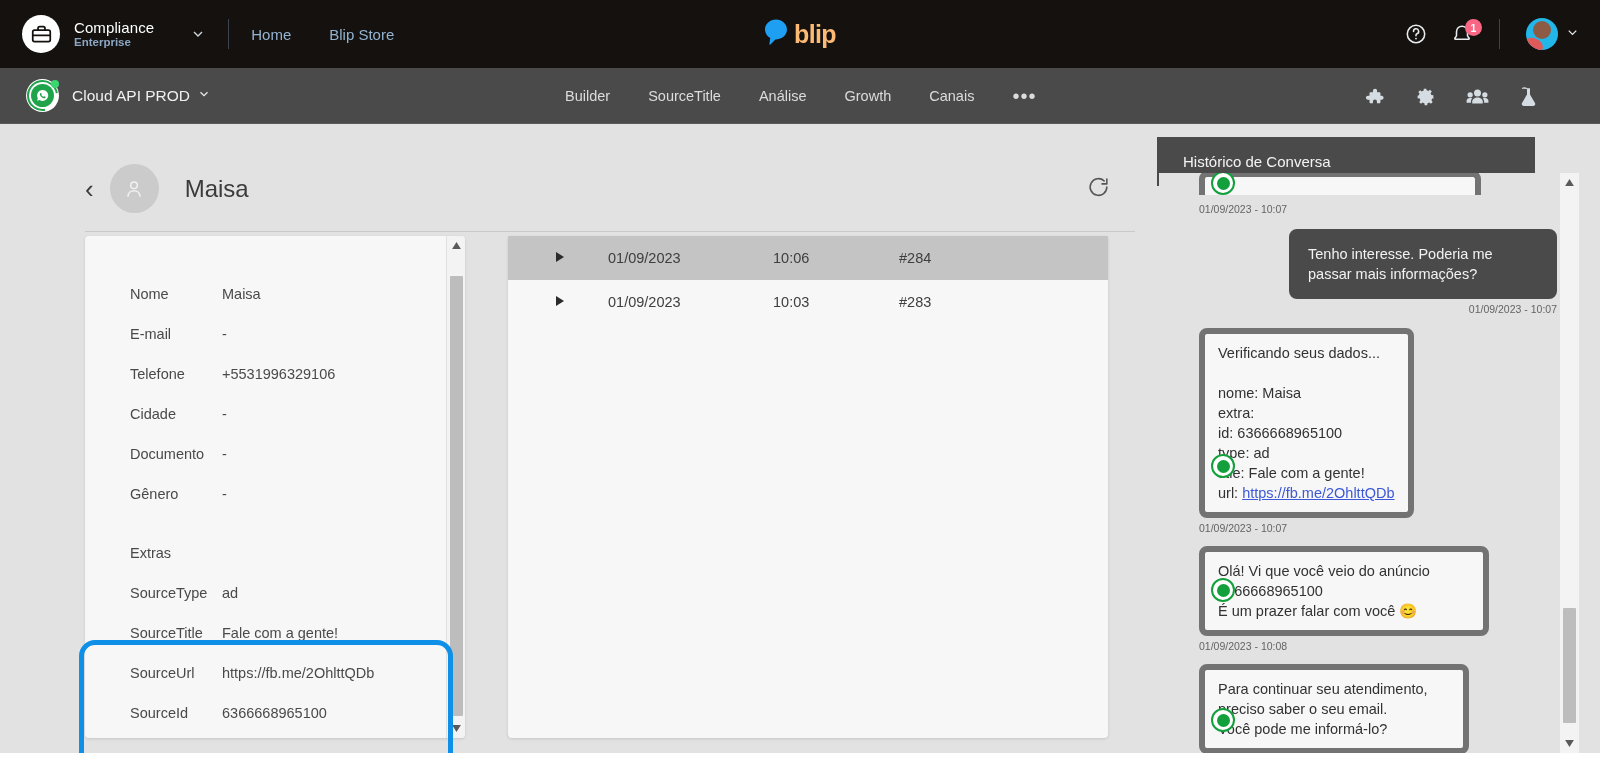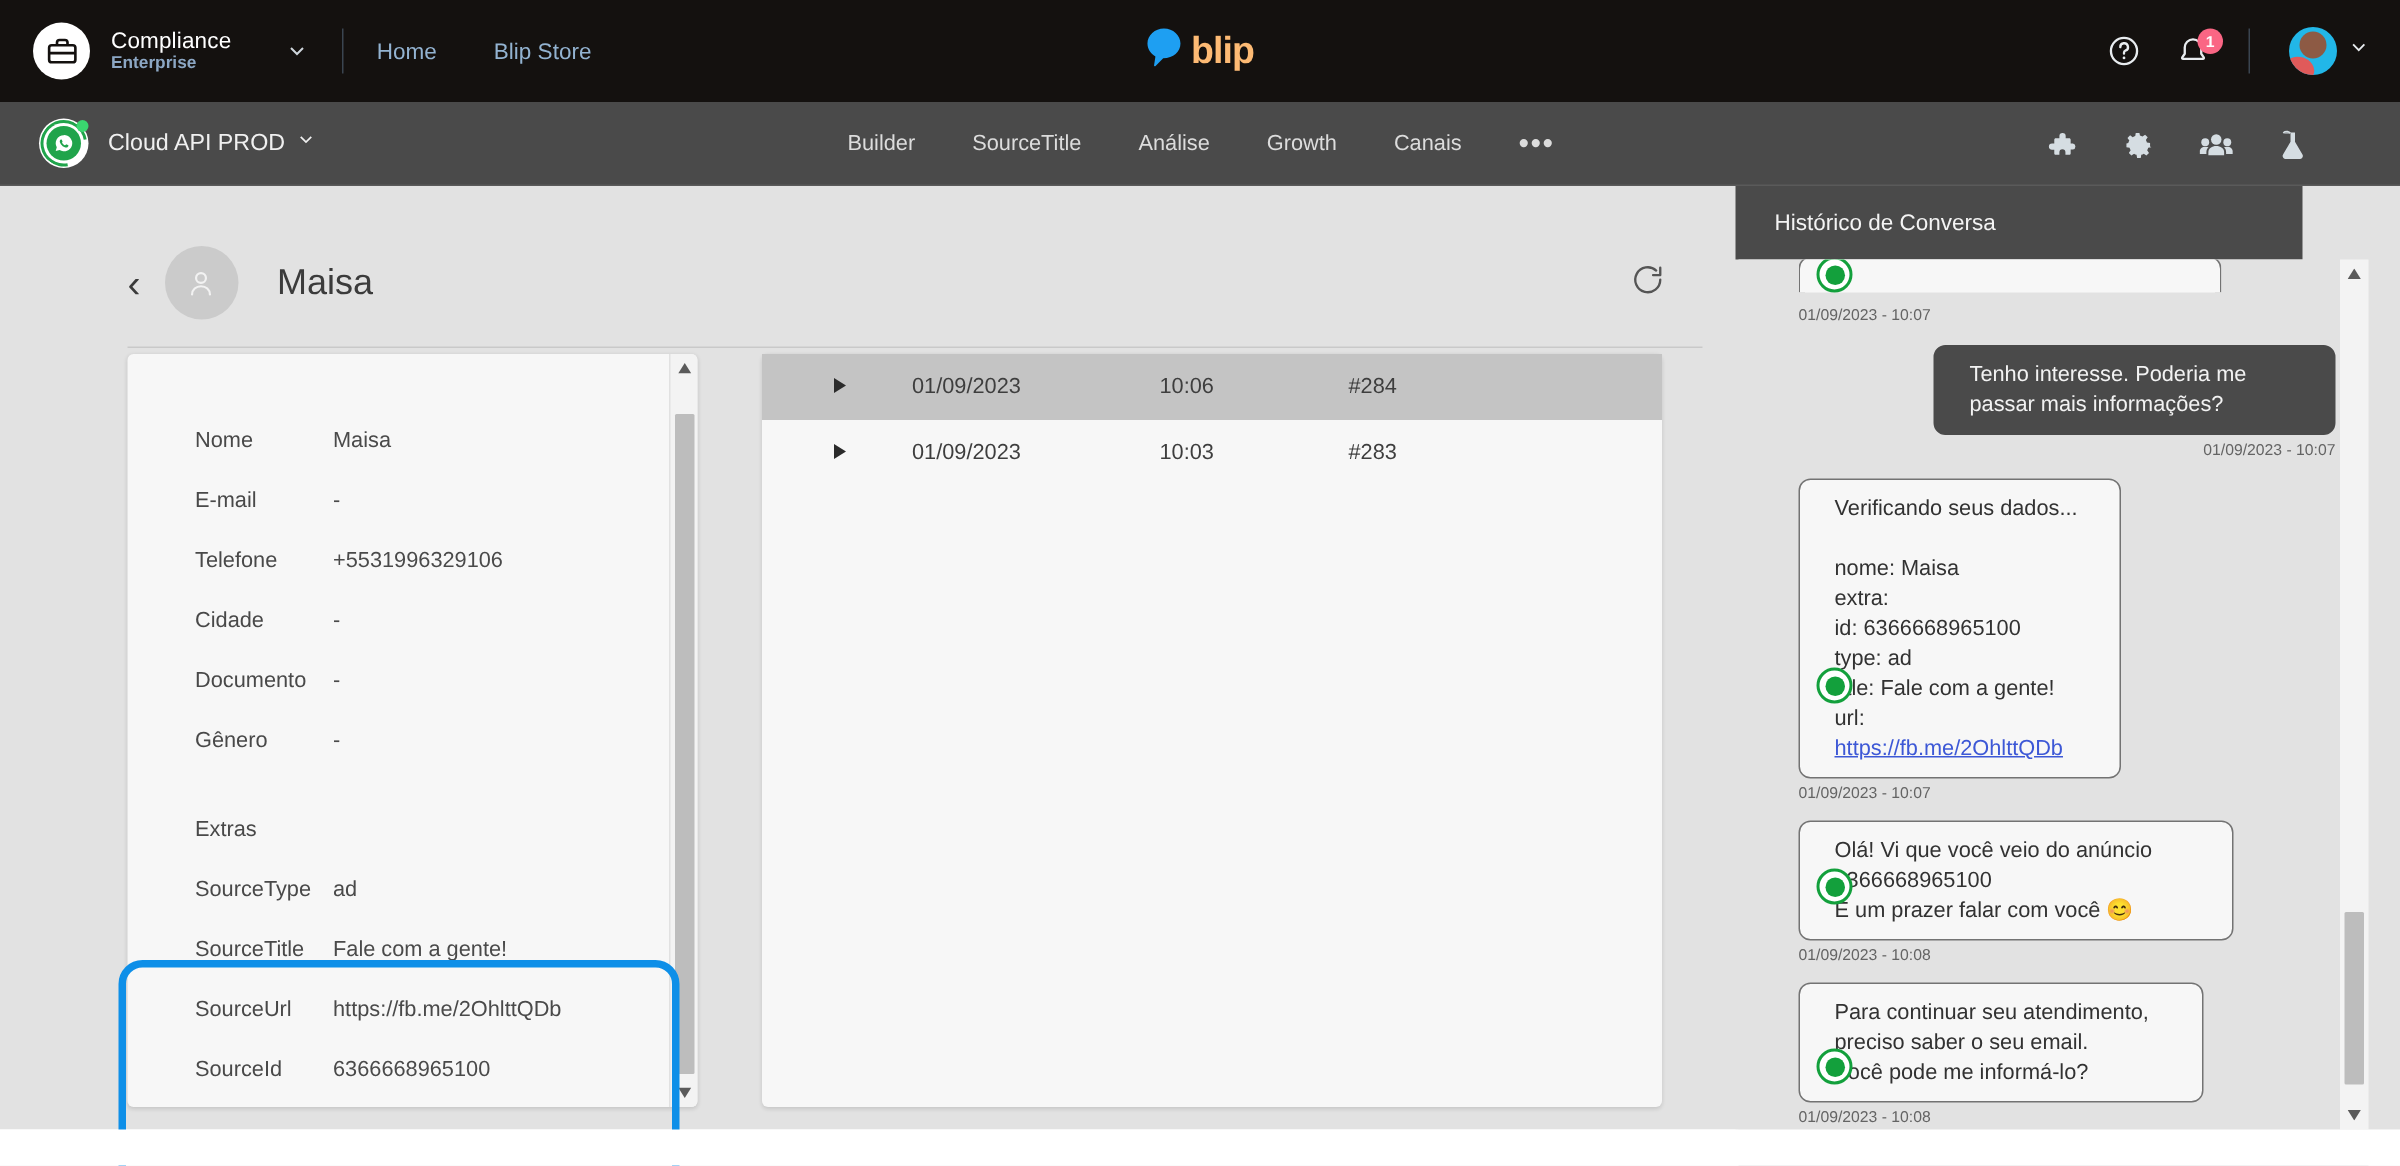--- a/index.html
+++ b/index.html
@@ -153,33 +153,33 @@
   .t-date { width:165px; flex:0 0 auto; }
   .t-time { width:126px; flex:0 0 auto; }
   .t-id { flex:0 0 auto; }
 
   
   .chat-panel {
     position:absolute; left:1157px; top:0; width:443px; height:629px;
     background:#e2e2e2;
   }
   .chat-header {
-    position:absolute; left:0; top:0; width:378px; height:49px;
+    position:absolute; left:0; top:13px; width:378px; height:49px;
     background:#4a4a4a; color:#f4f4f4; font-size:15px;
     display:flex; align-items:center; padding-left:26px;
   }
   .chat-body {
     position:absolute; left:2px; top:49px; width:420px; height:657px;
     background:#e2e2e2; overflow:hidden;
   }
   .msg-group { position:relative; padding:0 14px 0 40px; }
   .bubble {
-    display:inline-block; max-width:290px; padding:9px 23px;
+    display:inline-block; max-width:290px; padding:9px 13px;
     font-size:14.5px; line-height:1.38; border-radius:8px;
-    background:#f7f7f7; border:1px solid #737373; color:#323232;
+    background:#f7f7f7; border:6px solid #737373; color:#323232;
     word-wrap:break-word;
   }
   .bubble.dark { background:#4a4a4a; border-color:#4a4a4a; color:#f2f2f2; }
   .msg-time { font-size:10.5px; color:#646464; margin-top:4px; }
   .row-out { text-align:right; padding-right:22px; }
   .row-in { text-align:left; }
   .chan-icon {
     position:absolute; left:52px; width:24px; height:24px;
   }
   .chan-ring {

